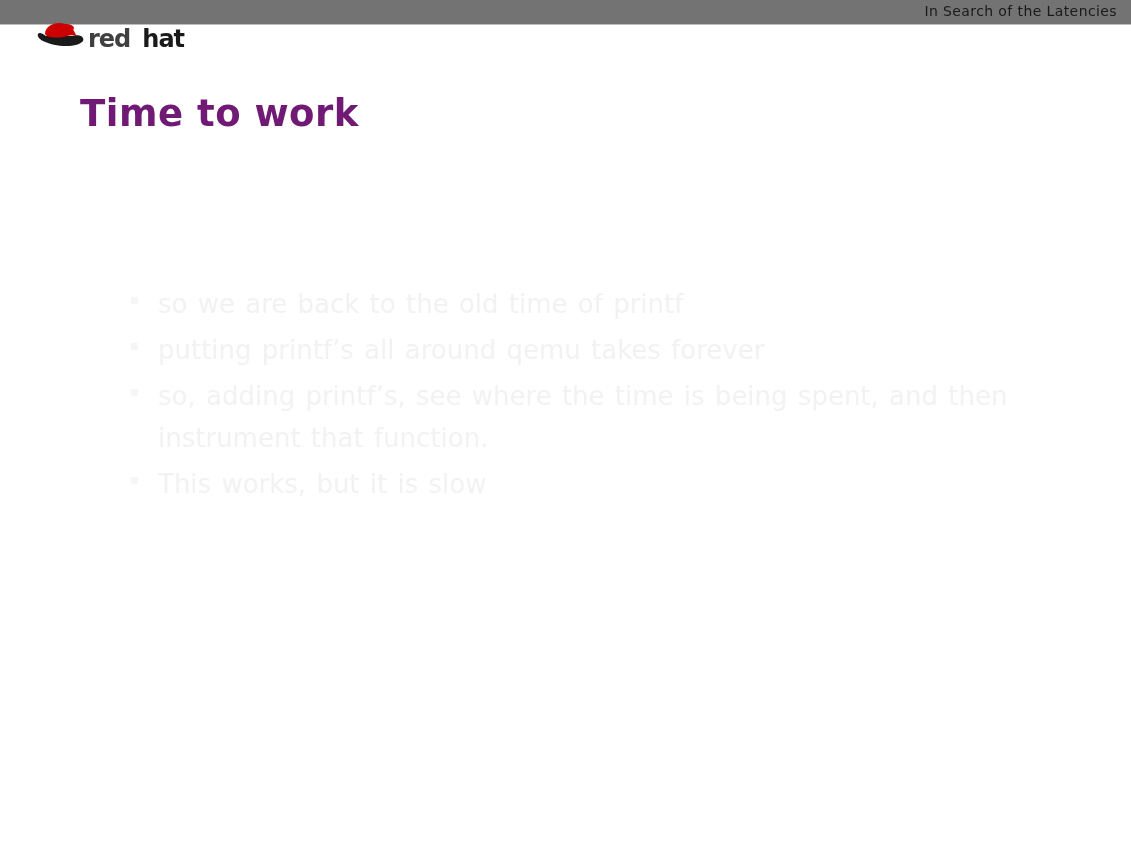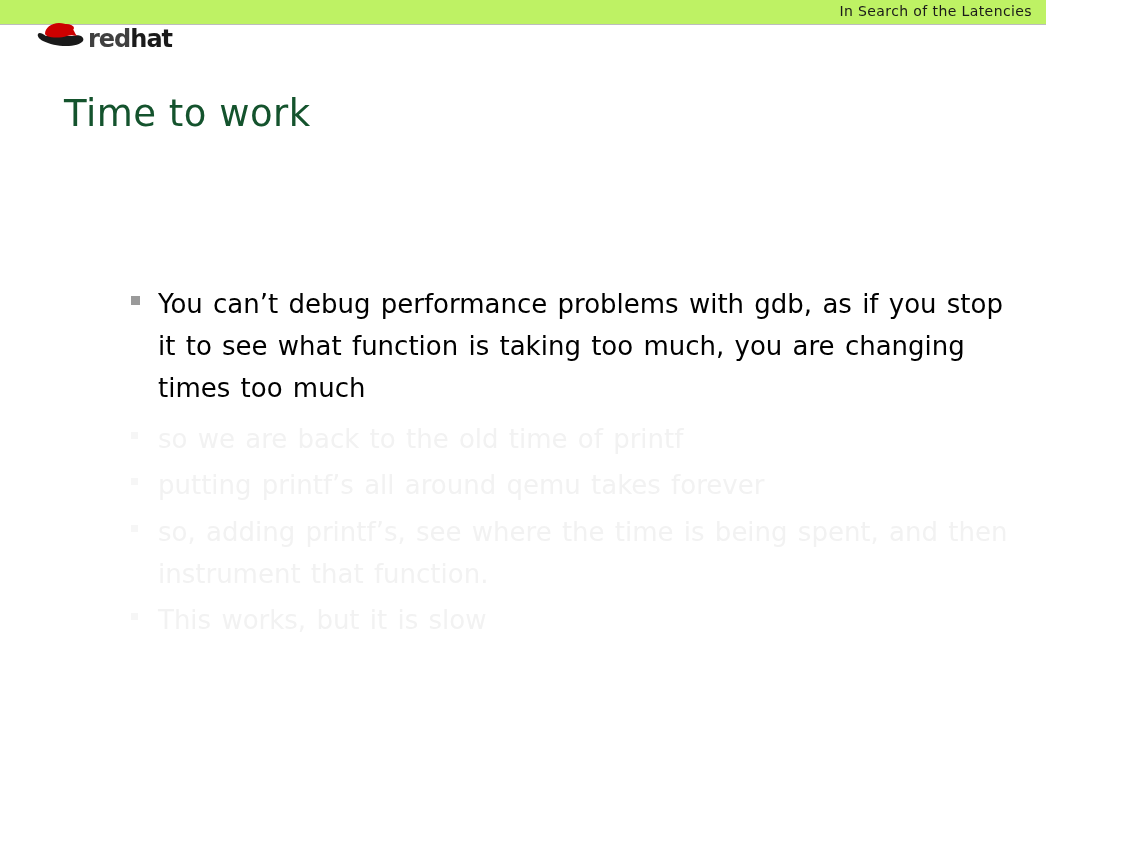--- a/index.html
+++ b/index.html
@@ -14,23 +14,23 @@
     color: #000000;
     overflow: hidden;
     position: relative;
   }
 
   
   .header-bar {
     position: absolute;
     top: 0;
     left: 0;
-    width: 1046px;
+    width: 1131px;
     height: 24px;
-    background: #bef264;
+    background: #737373;
     border-bottom: 1px solid #bdbdbd;
   }
   .header-title {
     position: absolute;
     right: 14px;
     top: 3px;
     font-size: 14px;
     font-family: "DejaVu Sans", sans-serif;
     color: #1a1a1a;
     letter-spacing: 0.4px;
@@ -54,31 +54,31 @@
   }
   .logo-text {
     position: absolute;
     left: 52px;
     top: 5px;
     font-size: 24px;
     font-weight: bold;
     letter-spacing: -1px;
     font-family: "DejaVu Sans", sans-serif;
   }
-  .logo-red { color: #1a1a1a; }
+  .logo-red { color: #1a1a1a; padding-left: 12px; }
   .logo-word-red { color: #404040; }
 
   
   .slide-title {
     position: absolute;
-    left: 64px;
+    left: 80px;
     top: 92px;
     font-size: 37px;
-    font-weight: normal;
-    color: #14532d;
+    font-weight: bold;
+    color: #701a75;
     font-family: "DejaVu Sans", sans-serif;
     letter-spacing: 0.5px;
   }
 
   
   .bullets {
     position: absolute;
     left: 128px;
     top: 283px;
     width: 880px;
@@ -132,24 +132,20 @@
       <path d="M9 14 C9 8 15 3 23 3 C31 3 36 7 38 11 C39 13 40 15 41 16 C38 15 34 15 31 16 C25 18 16 18 11 16 C10 15.5 9.3 14.8 9 14 Z" fill="#cc0000"></path>
       <ellipse cx="30" cy="8" rx="8" ry="4" fill="#cc0000"></ellipse>
     </svg>
   </span>
   <span class="logo-text"><span class="logo-word-red">red</span><span class="logo-red">hat</span></span>
 </div>
 
 <div class="slide-title">Time to work</div>
 
 <div class="bullets">
-  <div class="bullet level1">
-    <span class="marker"></span>
-    <span>You can’t debug performance problems with gdb, as if you stop it to see what function is taking too much, you are changing times too much</span>
-  </div>
   <div class="bullet faded sub">
     <span class="marker"></span>
     <span>so we are back to the old time of printf</span>
   </div>
   <div class="bullet faded sub">
     <span class="marker"></span>
     <span>putting printf’s all around qemu takes forever</span>
   </div>
   <div class="bullet faded sub">
     <span class="marker"></span>

